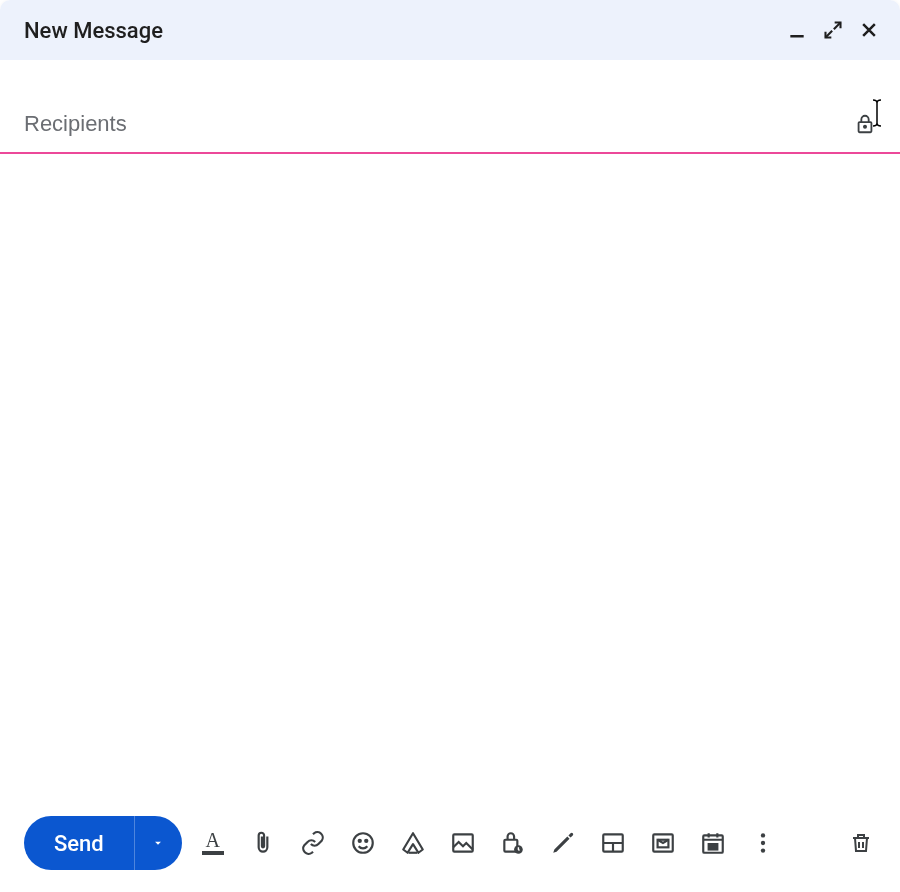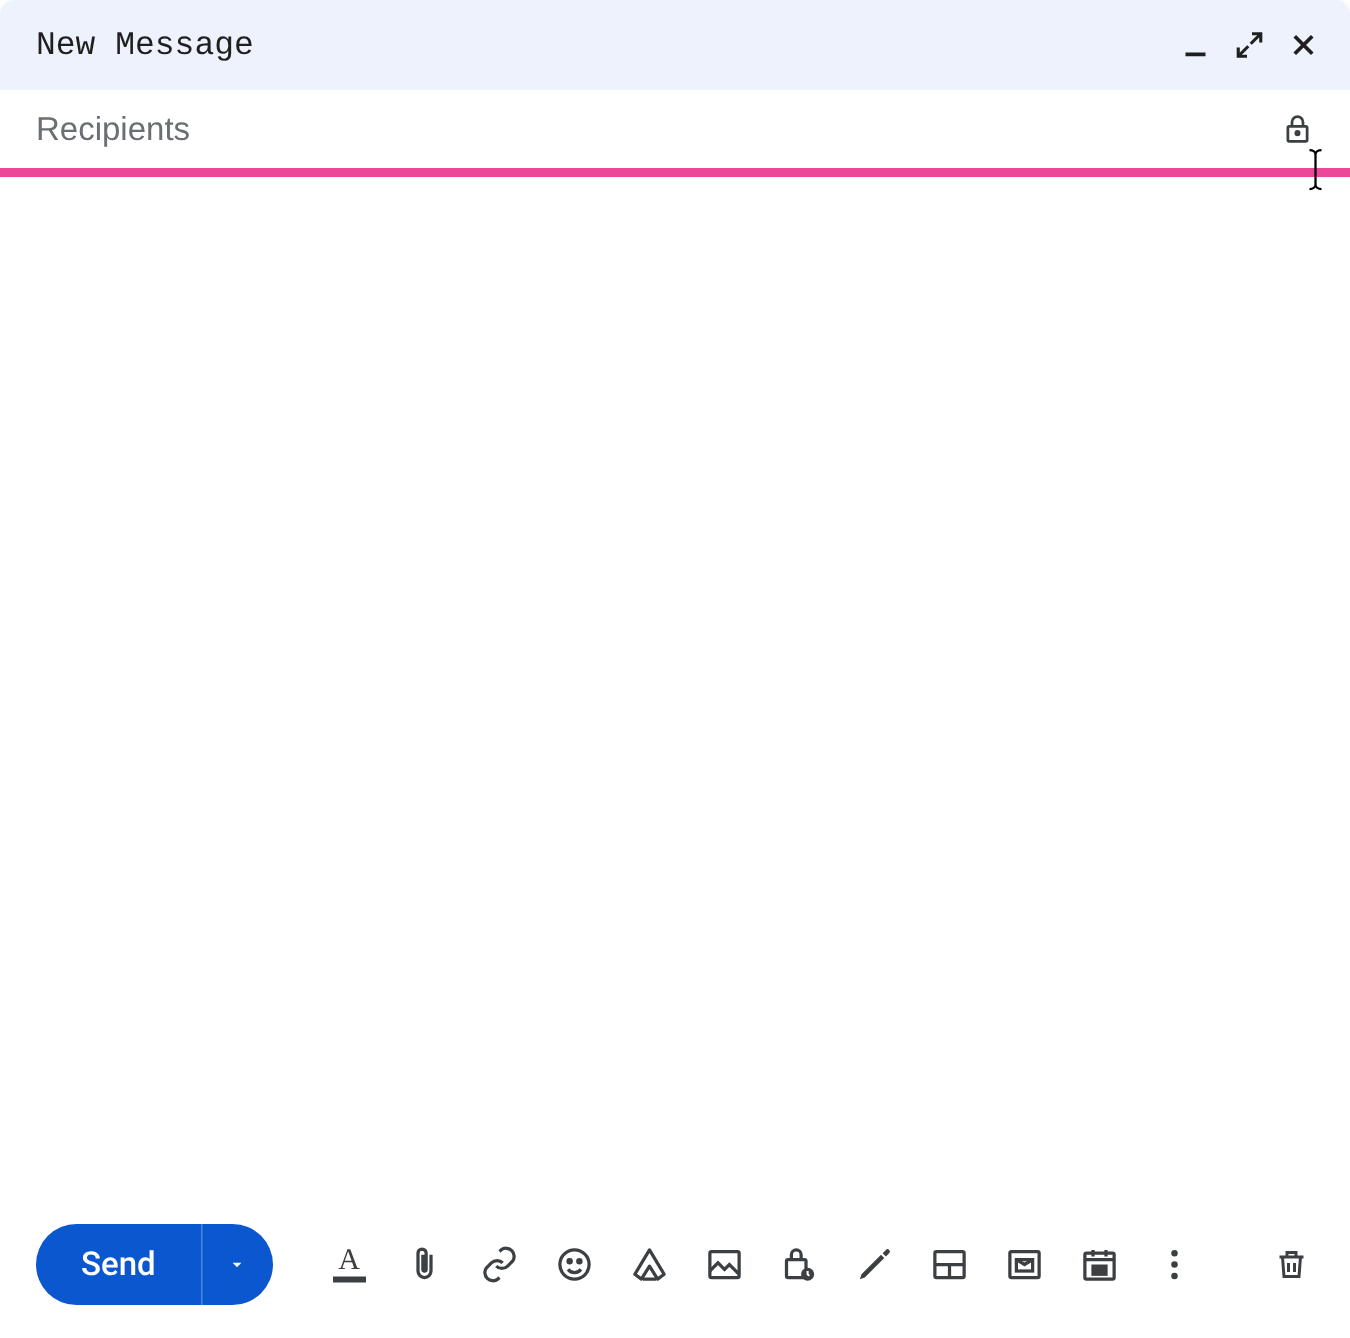--- a/index.html
+++ b/index.html
@@ -25,43 +25,43 @@
       display: flex;
       align-items: center;
       justify-content: space-between;
       padding: 14px 20px 14px 24px;
       height: 60px;
     }
     .header-title {
       font-size: 22px;
       font-weight: 500;
       color: #1f1f1f;
-      font-family: Liberation Mono, monospace;
     }
     .header-controls {
       display: flex;
       align-items: center;
       gap: 14px;
     }
     .header-controls .icon-btn {
       width: 22px;
       height: 22px;
       display: flex;
       align-items: center;
       justify-content: center;
       cursor: pointer;
       color: #1f1f1f;
     }
     .header-controls .icon-btn svg { width: 20px; height: 20px; }
     .field-row {
       display: flex;
       align-items: center;
       padding: 0 24px;
-      border-bottom: 6px solid #ec4899;
+      border-bottom: 2px solid #ec4899;
       height: 58px;
+      margin-top: 36px;
     }
     .field-input {
       flex: 1;
       border: none;
       outline: none;
       font-size: 22px;
       color: #1f1f1f;
       background: transparent;
     }
     .field-input::placeholder {
@@ -77,21 +77,21 @@
       flex: 1;
       padding: 16px 24px;
       font-size: 16px;
       color: #1f1f1f;
       outline: none;
     }
     .toolbar {
       display: flex;
       align-items: center;
       padding: 12px 24px 20px 24px;
-      gap: 22px;
+      gap: 2px;
       height: 90px;
     }
     .send-group {
       display: flex;
       align-items: stretch;
       border-radius: 30px;
       overflow: hidden;
       height: 54px;
     }
     .send-btn {

